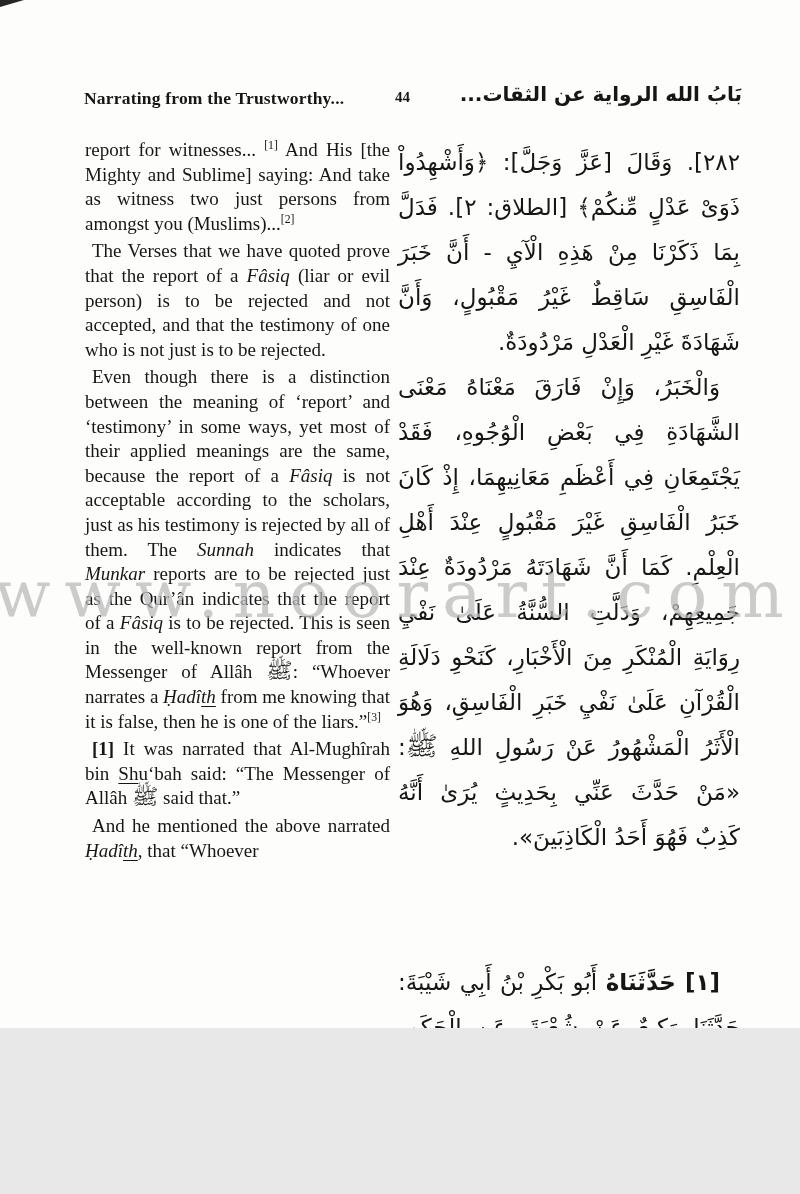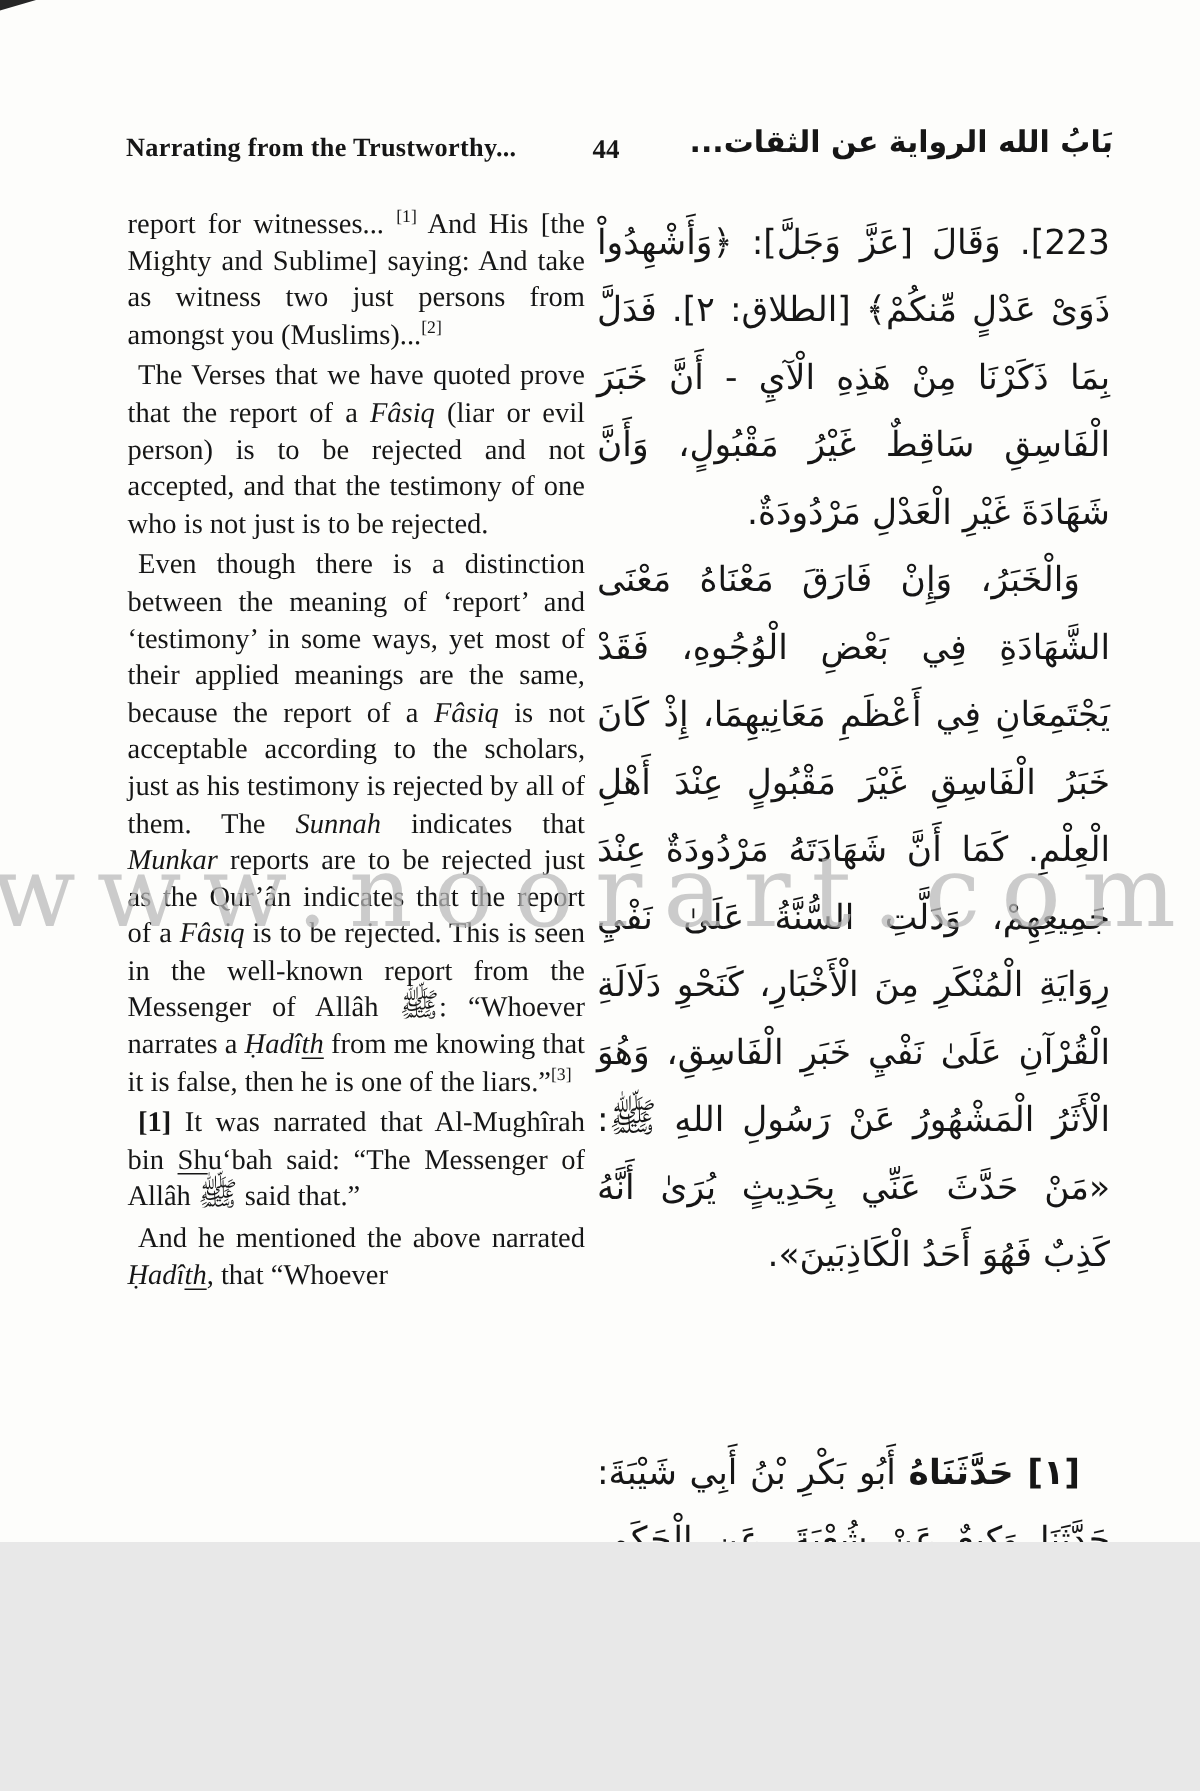--- a/index.html
+++ b/index.html
@@ -12,21 +12,21 @@
     overflow:hidden;
     margin:0 auto;
   }
   
   .hdr-en{
     position:absolute;left:84px;top:88px;
     font-weight:bold;font-size:17.5px;letter-spacing:.2px;
   }
   .hdr-num{
     position:absolute;left:395px;top:89px;
-    font-weight:bold;font-size:18px;
+    font-weight:bold;font-size:15px;
   }
   .hdr-ar{
     position:absolute;right:58px;top:82px;
     direction:rtl;font-weight:bold;font-size:20px;
     font-family:"DejaVu Sans","DejaVu Serif",sans-serif;
   }
   
   .col-en{
     position:absolute;left:85px;top:138px;width:305px;
     font-size:19px;line-height:24.6px;
@@ -89,21 +89,21 @@
 
   <div class="col-en">
     <p class="first"><span>report for witnesses... </span><span class="sup">[1]</span><span> And His [the Mighty and Sublime] saying: And take as witness two just persons from amongst you (Muslims)...</span><span class="sup">[2]</span></p>
     <p><span>The Verses that we have quoted prove that the report of a </span><span class="it">Fâsiq</span><span> (liar or evil person) is to be rejected and not accepted, and that the testimony of one who is not just is to be rejected.</span></p>
     <p><span>Even though there is a distinction between the meaning of ‘report’ and ‘testimony’ in some ways, yet most of their applied meanings are the same, because the report of a </span><span class="it">Fâsiq</span><span> is not acceptable according to the scholars, just as his testimony is rejected by all of them. The </span><span class="it">Sunnah</span><span> indicates that </span><span class="it">Munkar</span><span> reports are to be rejected just as the Qur’ân indicates that the report of a </span><span class="it">Fâsiq</span><span> is to be rejected. This is seen in the well-known report from the Messenger of Allâh </span><span class="saw">ﷺ</span><span>: “Whoever narrates a </span><span class="it">Ḥadî</span><span class="it u">th</span><span> from me knowing that it is false, then he is one of the liars.”</span><span class="sup">[3]</span></p>
     <p class="gap-before"><span class="b">[1]</span><span> It was narrated that Al-Mughîrah bin </span><span class="u">Sh</span><span>u‘bah said: “The Messenger of Allâh </span><span class="saw">ﷺ</span><span> said that.”</span></p>
     <p><span>And he mentioned the above narrated </span><span class="it">Ḥadî</span><span class="it u">th</span><span>, that “Whoever</span></p>
   </div>
 
   <div class="col-ar">
-    <p><span>223]. وَقَالَ [عَزَّ وَجَلَّ]: ﴿وَأَشْهِدُواْ ذَوَىْ عَدْلٍ مِّنكُمْ﴾ [الطلاق: ٢]. فَدَلَّ بِمَا ذَكَرْنَا مِنْ هَذِهِ الْآيِ - أَنَّ خَبَرَ الْفَاسِقِ سَاقِطٌ غَيْرُ مَقْبُولٍ، وَأَنَّ شَهَادَةَ غَيْرِ الْعَدْلِ مَرْدُودَةٌ.</span></p>
+    <p><span>٢٨٢]. وَقَالَ [عَزَّ وَجَلَّ]: ﴿وَأَشْهِدُواْ ذَوَىْ عَدْلٍ مِّنكُمْ﴾ [الطلاق: ٢]. فَدَلَّ بِمَا ذَكَرْنَا مِنْ هَذِهِ الْآيِ - أَنَّ خَبَرَ الْفَاسِقِ سَاقِطٌ غَيْرُ مَقْبُولٍ، وَأَنَّ شَهَادَةَ غَيْرِ الْعَدْلِ مَرْدُودَةٌ.</span></p>
     <p class="ar-indent"><span>وَالْخَبَرُ، وَإِنْ فَارَقَ مَعْنَاهُ مَعْنَى الشَّهَادَةِ فِي بَعْضِ الْوُجُوهِ، فَقَدْ يَجْتَمِعَانِ فِي أَعْظَمِ مَعَانِيهِمَا، إِذْ كَانَ خَبَرُ الْفَاسِقِ غَيْرَ مَقْبُولٍ عِنْدَ أَهْلِ الْعِلْمِ. كَمَا أَنَّ شَهَادَتَهُ مَرْدُودَةٌ عِنْدَ جَمِيعِهِمْ، وَدَلَّتِ السُّنَّةُ عَلَىٰ نَفْيِ رِوَايَةِ الْمُنْكَرِ مِنَ الْأَخْبَارِ، كَنَحْوِ دَلَالَةِ الْقُرْآنِ عَلَىٰ نَفْيِ خَبَرِ الْفَاسِقِ، وَهُوَ الْأَثَرُ الْمَشْهُورُ عَنْ رَسُولِ اللهِ </span><span class="saw">ﷺ</span><span>: «مَنْ حَدَّثَ عَنِّي بِحَدِيثٍ يُرَىٰ أَنَّهُ كَذِبٌ فَهُوَ أَحَدُ الْكَاذِبَينَ».</span></p>
     <p class="ar-indent ar-gap"><span class="b">[١] حَدَّثَنَاهُ</span><span> أَبُو بَكْرِ بْنُ أَبِي شَيْبَةَ: حَدَّثَنَا وَكِيعٌ عَنْ شُعْبَةَ، عَنِ الْحَكَمِ، عَنْ عَبْدِ الرَّحْمَٰنِ بْنِ أَبِي لَيْلَىٰ، عَنْ سَمُرَةَ بْنِ جُنْدَبٍ؛ وَحَدَّثَنَاهُ أَبُو بَكْرِ بْنُ أَبِي شَيْبَةَ -</span></p>
   </div>
 
   <div class="fn-rule"></div>
   <div class="footnotes">
     <div class="fn"><span class="sup">[1]</span><span> </span><span class="it">Al-Baqarah</span><span> 2:282.</span></div>
     <div class="fn"><span class="sup">[2]</span><span> </span><span class="it">Aṭ-Ṭalâq</span><span> 65:2.</span></div>
     <div class="fn"><span class="sup">[3]</span><span> And it is also read: “Then he is one of the two liars.’</span></div>
   </div>

